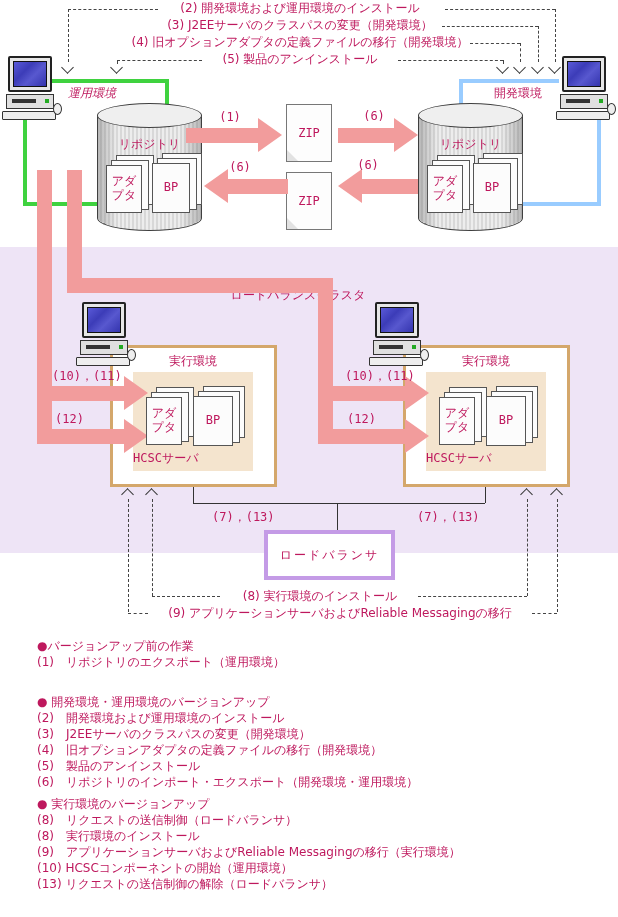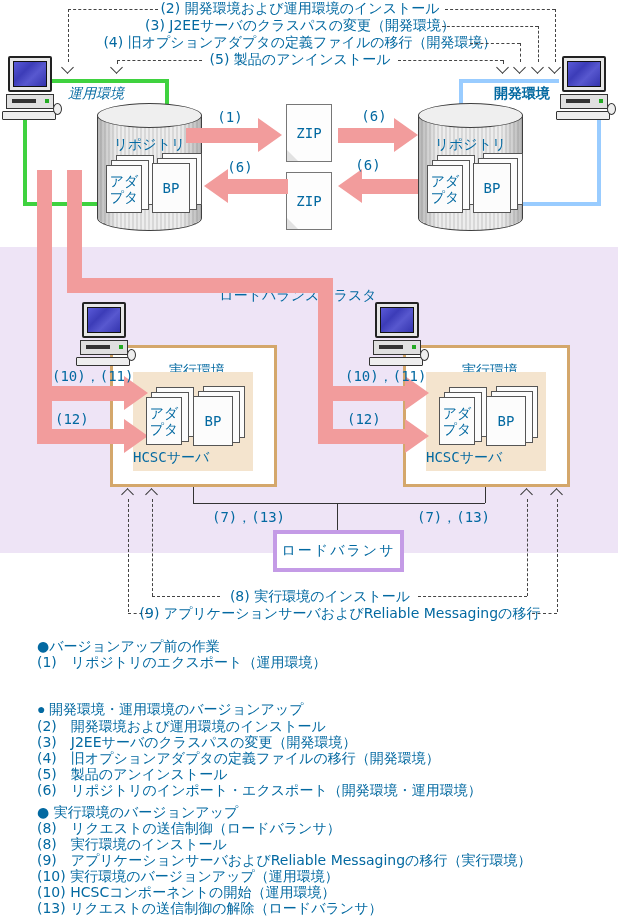--- a/index.html
+++ b/index.html
@@ -7,21 +7,21 @@
     --line-green:#3FD23F;
     --line-blue:#99CCFF;
     --cluster-bg:#EEE4F6;
     --env-border:#D4A76B;
     --hcsc-bg:#F4E4CE;
     --lb-border:#C49BE6;
   }
   *{margin:0;padding:0;box-sizing:border-box;}
   body{background:#fff;}
   #stage{position:relative;width:618px;height:917px;background:#fff;overflow:hidden;
-         font-family:"DejaVu Sans",sans-serif;font-size:14px;color:#0369a1;}
+         font-family:"DejaVu Sans",sans-serif;font-size:12px;color:#be185d;}
   .lbl{position:absolute;white-space:pre;line-height:15px;}
   .ctr{transform:translateX(-50%);}
   .mono{font-family:"DejaVu Sans Mono",monospace;}
   .dash-h{position:absolute;height:0;border-top:1.5px dashed #444;}
   .dash-v{position:absolute;width:0;border-left:1.5px dashed #444;}
   .chev-d{position:absolute;width:9px;height:9px;border-right:1.5px solid #333;border-bottom:1.5px solid #333;transform:rotate(45deg);}
   .chev-u{position:absolute;width:9px;height:9px;border-left:1.5px solid #333;border-top:1.5px solid #333;transform:rotate(45deg);}
   .gline{position:absolute;background:var(--line-green);}
   .bline{position:absolute;background:var(--line-blue);}
   .bar{position:absolute;background:var(--arrow-pink);}
@@ -55,27 +55,27 @@
   .stack .pg{position:relative;width:100%;height:100%;background:#FCFCFC;border:1.5px solid #555;
       display:flex;align-items:center;justify-content:center;text-align:center;
       line-height:1.15;word-break:break-all;padding:1px;}
   .zipdoc{position:absolute;background:#FDFDFD;border:1.5px solid #777;
       display:flex;align-items:center;justify-content:center;}
   .zipdoc::after{content:'';position:absolute;left:0;bottom:0;width:0;height:0;
       border-bottom:11px solid #E2E2E2;border-right:11px solid transparent;}
   .envbox{position:absolute;width:167px;height:142px;background:#fff;border:3px solid var(--env-border);}
   .hcscbox{position:absolute;left:20px;top:24px;width:120px;height:99px;background:var(--hcsc-bg);}
   .hcsc-name{position:absolute;left:0;bottom:4px;width:100%;text-align:left;}
-  .env-title{position:absolute;left:56px;top:14px;white-space:pre;}
+  .env-title{position:absolute;left:56px;top:5px;white-space:pre;}
   .cluster{position:absolute;left:0;top:247px;width:618px;height:306px;background:var(--cluster-bg);}
-  .lbbox{position:absolute;left:273px;top:530px;width:131px;height:42px;background:#fff;
+  .lbbox{position:absolute;left:264px;top:530px;width:131px;height:50px;background:#fff;
       border:4px solid var(--lb-border);display:flex;align-items:center;justify-content:center;letter-spacing:2px;white-space:pre;}
   .legend{position:absolute;left:37px;top:638px;line-height:16px;}
   .legend div{white-space:pre;}
-  .legend .sp1{margin-top:32px;font-family:Liberation Serif, serif;}
+  .legend .sp1{margin-top:24px;}
   .legend .sp2{margin-top:6px;}
 </style>
 </head>
 <body>
 
 <div id="stage">
 
   <div class="gline" style="left:47px;top:79px;width:122px;height:4px;"></div>
   <div class="gline" style="left:165px;top:79px;width:4px;height:26px;"></div>
   <div class="gline" style="left:23px;top:120px;width:4px;height:86px;"></div>
@@ -124,21 +124,21 @@
         <div class="scr"></div>
       </div>
     <div class="case">
         <div class="slot"></div>
         <div class="led"></div>
       </div>
     <div class="kb"></div>
     <div class="mouse"></div>
   </div>
   <div class="lbl" style="left:68px;top:86px;font-style:italic;">運用環境</div>
-  <div class="lbl" style="left:494px;top:86px;font-weight:bold;">開発環境</div>
+  <div class="lbl" style="left:494px;top:86px;">開発環境</div>
 
   <div class="cyl" style="left:97px;top:103px;width:105px;height:128px;">
     <div class="body"></div>
     <div class="top"></div>
     <div class="name">リポジトリ</div>
     <div class="stack" style="left:9px;top:62px;width:36px;height:48px;">
       <div class="pg">アダプタ</div>
     </div>
     <div class="stack" style="left:55px;top:60px;width:38px;height:50px;">
       <div class="pg mono">BP</div>
@@ -268,18 +268,17 @@
     <div class="sp1">● 開発環境・運用環境のバージョンアップ</div>
     <div>(2)　開発環境および運用環境のインストール</div>
     <div>(3)　J2EEサーバのクラスパスの変更（開発環境）</div>
     <div>(4)　旧オプションアダプタの定義ファイルの移行（開発環境）</div>
     <div>(5)　製品のアンインストール</div>
     <div>(6)　リポジトリのインポート・エクスポート（開発環境・運用環境）</div>
     <div class="sp2">● 実行環境のバージョンアップ</div>
     <div>(8)　リクエストの送信制御（ロードバランサ）</div>
     <div>(8)　実行環境のインストール</div>
     <div>(9)　アプリケーションサーバおよびReliable Messagingの移行（実行環境）</div>
-    <div>(10) 実行環境のバージョンアップ（運用環境）</div>
     <div>(10) HCSCコンポーネントの開始（運用環境）</div>
     <div>(13) リクエストの送信制御の解除（ロードバランサ）</div>
   </div>
 
 </div>
 
 </body></html>

